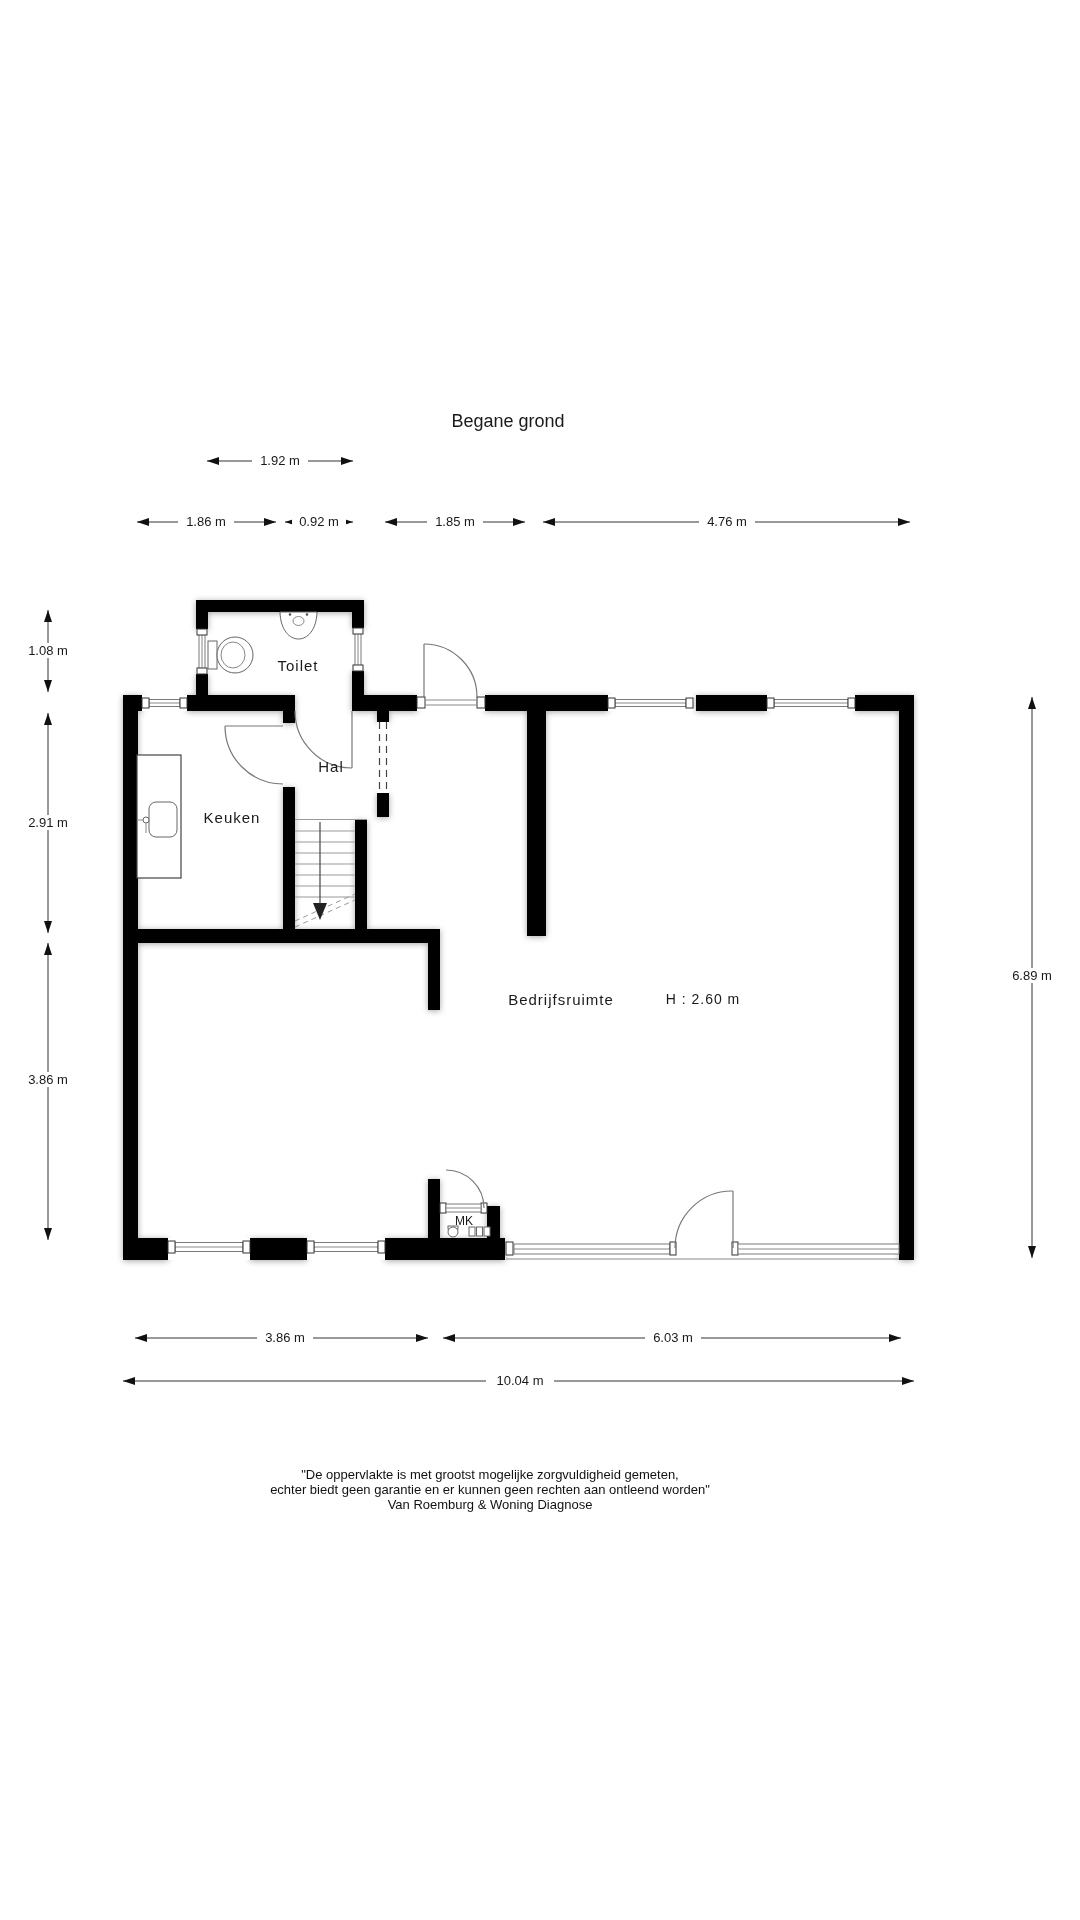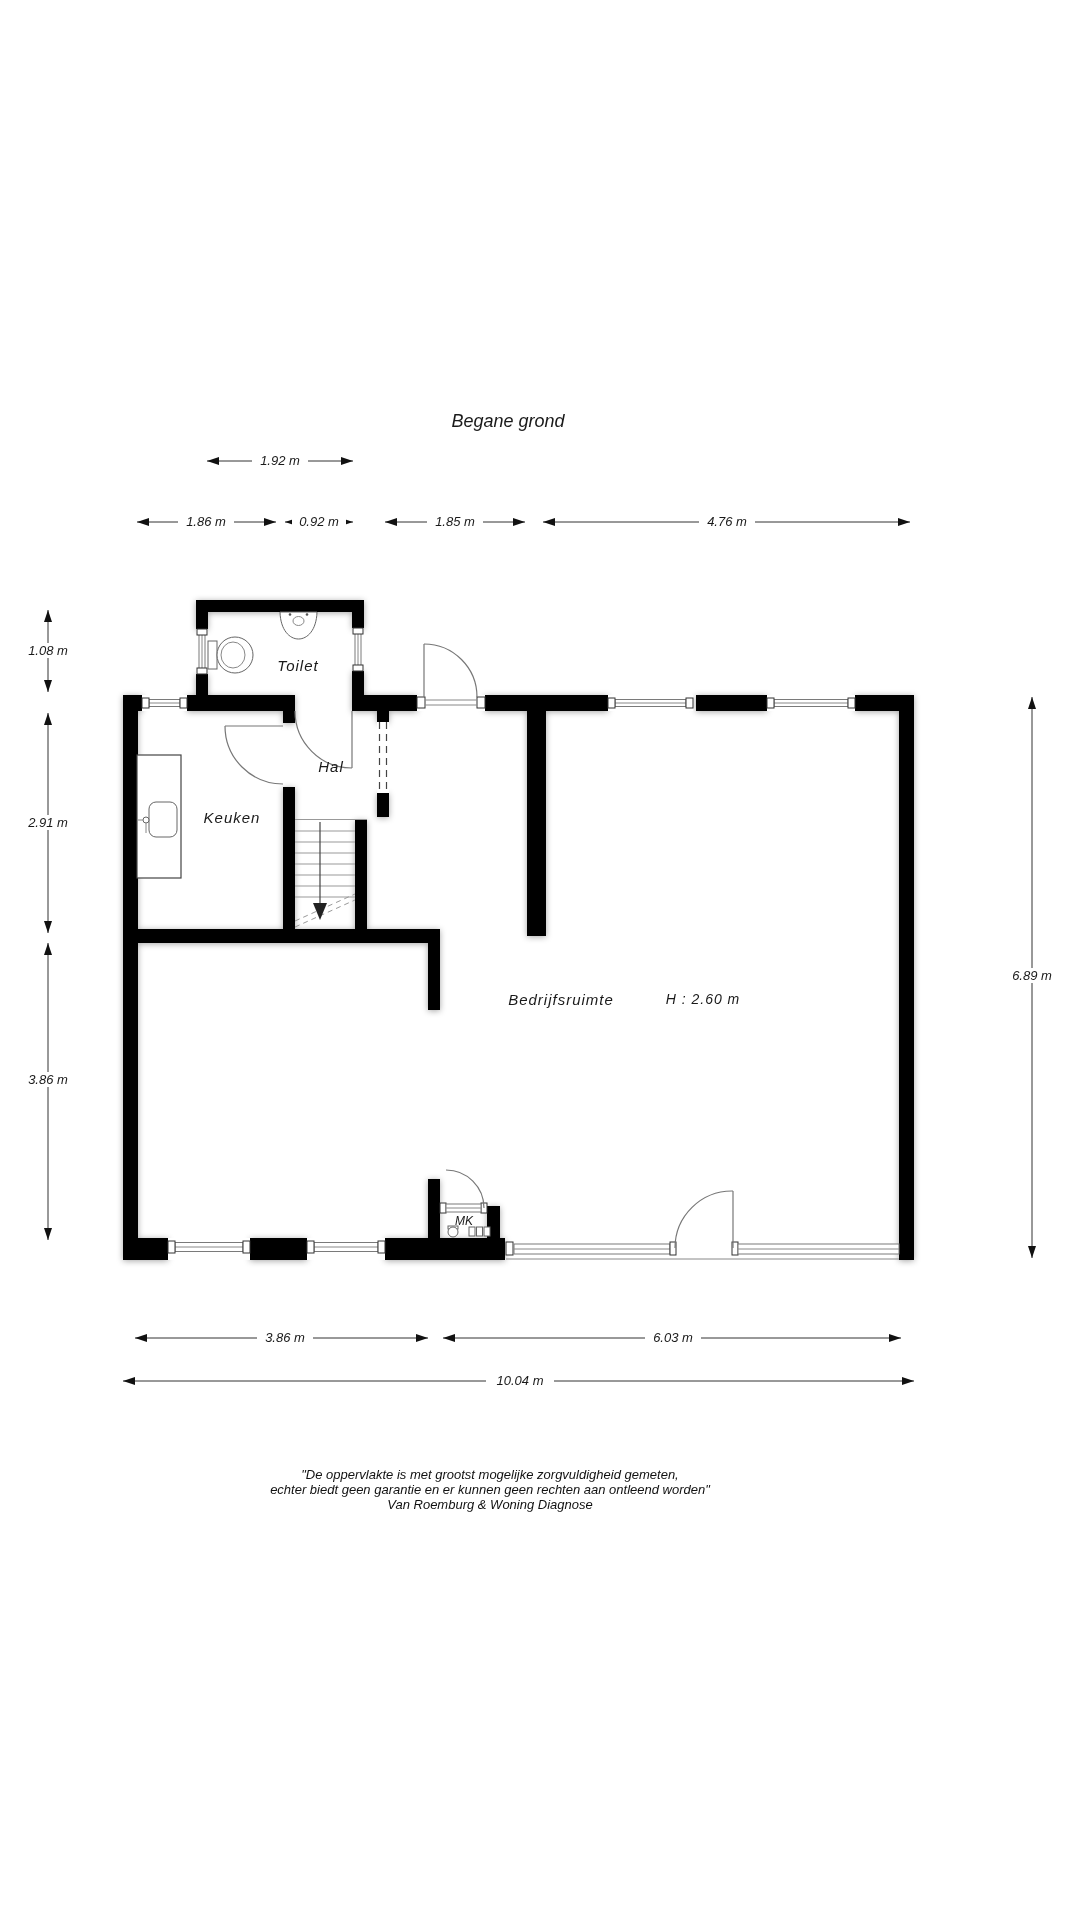--- a/index.html
+++ b/index.html
@@ -1,17 +1,17 @@
 <!DOCTYPE html>
 <html><head>
 <meta charset="utf-8">
 <style>
   html,body{margin:0;padding:0;background:#ffffff;}
   .page{position:relative;width:1080px;height:1920px;background:#fff;overflow:hidden;
-        font-family:"Liberation Sans", sans-serif;font-style:italic;}
+        font-family:"Liberation Sans", sans-serif;}
   svg text{fill:#1a1a1a;font-family:"Liberation Sans", sans-serif;}
   .room-label{font-size:15px;letter-spacing:1px;}
   .dim-label{font-size:13px;}
   .title-label{font-size:18px;}
   .small-label{font-size:12px;}
   .note-label{font-size:13px;fill:#111;}
   .wall{fill:#000;}
   .dimline{stroke:#333;stroke-width:1;}
   .dimarrow{fill:#111;}
   .fixture{stroke:#666;stroke-width:1;fill:#fff;}

